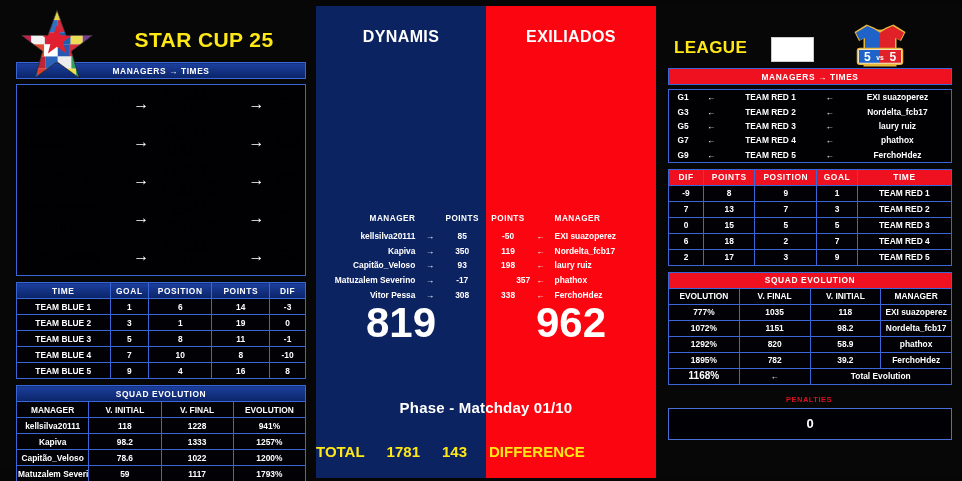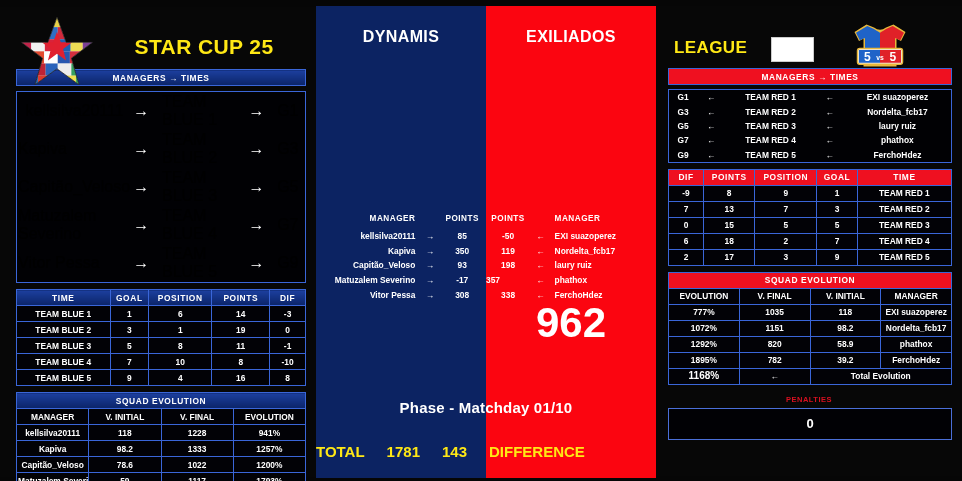--- a/index.html
+++ b/index.html
@@ -1,21 +1,21 @@
 <!DOCTYPE html>
 <html><head>
 <meta charset="utf-8">
 <style>
   html,body{margin:0;padding:0;background:#ffffff;}
   body{font-family:"Liberation Sans",sans-serif;}
   #screen{
     position:relative;width:962px;height:481px;background:#060606;overflow:hidden;
   }
   
-  .col-left{position:absolute;left:0;top:7px;width:316px;height:470px;background:#070707;}
+  .col-left{position:absolute;left:0;top:0;width:316px;height:470px;background:#070707;}
   .col-center{position:absolute;left:316px;top:0;width:340px;height:481px;background:#060606;}
   .col-right{position:absolute;left:656px;top:6px;width:306px;height:470px;background:#070707;}
 
   
   .lhead{position:relative;height:62px;}
   .star-logo{position:absolute;left:18px;top:8px;width:78px;height:72px;}
   .title-star{
     position:absolute;left:106px;top:28px;width:196px;text-align:center;
     color:#ffe815;font-size:21px;font-weight:bold;letter-spacing:.4px;
   }
@@ -324,20 +324,21 @@
             <td style="text-align:center">-17</td>
           </tr>
           <tr>
             <td style="text-align:right;padding-right:6px">Vitor Pessa</td>
             <td style="text-align:center">→</td>
             <td style="text-align:center">308</td>
           </tr>
         </tbody>
           </table>
       </div>
+      <div class="score-big">819</div>
     </div>
 
     <div class="team-panel panel-red red-col">
       <div class="team-name">EXILIADOS</div>
       <div class="clist">
         <table>
           <tbody>
               <tr class="chead">
             <td style="width:26%;text-align:center">POINTS</td>
             <td style="width:12%"></td>
@@ -352,21 +353,21 @@
             <td style="text-align:center">119</td>
             <td style="text-align:center">←</td>
             <td style="text-align:left;padding-left:4px">Nordelta_fcb17</td>
           </tr>
           <tr>
             <td style="text-align:center">198</td>
             <td style="text-align:center">←</td>
             <td style="text-align:left;padding-left:4px">laury ruiz</td>
           </tr>
           <tr>
-            <td style="text-align:left">357</td>
+            <td style="text-align:right">357</td>
             <td style="text-align:center">←</td>
             <td style="text-align:left;padding-left:4px">phathox</td>
           </tr>
           <tr>
             <td style="text-align:center">338</td>
             <td style="text-align:center">←</td>
             <td style="text-align:left;padding-left:4px">FerchoHdez</td>
           </tr>
         </tbody>
           </table>

